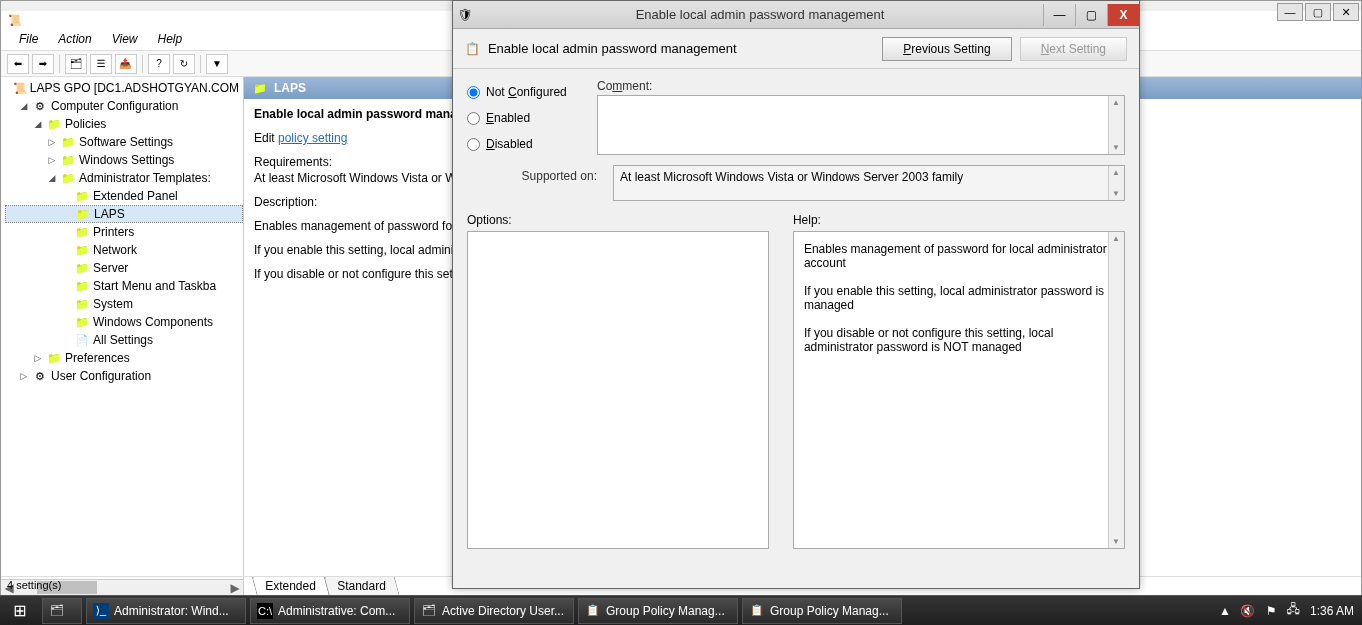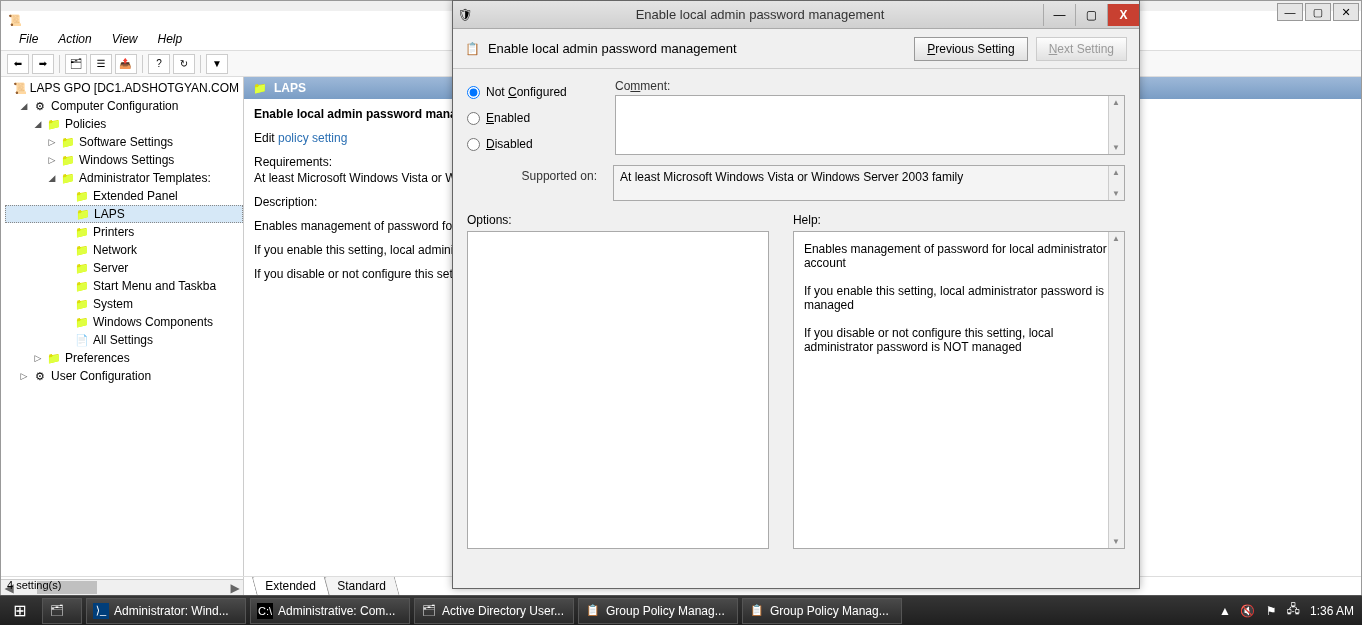--- a/index.html
+++ b/index.html
@@ -34,44 +34,44 @@
 .tree-scroll .track { flex: 1; position: relative; }
 .tree-scroll .thumb { position: absolute; left: 20px; width: 60px; top: 1px; bottom: 1px; background: #c0c0c0; }
 .tree-scroll .arr { width: 16px; display: flex; align-items: center; justify-content: center; color: #666; }
 
 .detail-pane { flex: 1; display: flex; flex-direction: column; background: #fff; }
 .detail-header { background: linear-gradient(#9db8d8, #7a9dc5); color: #fff; height: 22px; display: flex; align-items: center; padding-left: 8px; gap: 6px; font-weight: bold; font-size: 14px; }
 .detail-body { padding: 8px 10px; flex: 1; overflow: hidden; }
 .det-title { font-weight: bold; margin-bottom: 10px; }
 .det-section { margin-bottom: 10px; }
 .det-label { margin-bottom: 2px; }
-.det-link { color: #2a6fb3; cursor: pointer; }
+.det-link { color: #2a6fb3; text-decoration: underline; cursor: pointer; }
 .tabs { height: 22px; display: flex; align-items: flex-end; padding-left: 10px; }
 .tabs .tab { border: 1px solid #999; border-top-left-radius: 3px; border-top-right-radius: 0; border-bottom: none; padding: 2px 10px; background: #f4f4f4; font-size: 11px; transform: skewX(15deg); margin-right: -1px; }
 .tabs .tab span { display: inline-block; transform: skewX(-15deg); }
 .tabs .tab.active { background: #fff; }
 
 .status-bar { position: absolute; bottom: 0; left: 0; right: 0; height: 18px; padding: 2px 6px; border-top: 1px solid #ddd; font-size: 11px; }
 
 
 .dialog { position: absolute; left: 452px; top: 0; width: 688px; height: 589px; background: #f0f0f0; border: 1px solid #666; box-shadow: 0 0 8px rgba(0,0,0,0.3); z-index: 10; }
 .dlg-title { height: 28px; background: linear-gradient(#e4e4e4, #d0d0d0); display: flex; align-items: center; border-bottom: 1px solid #aaa; }
 .dlg-title-icon { width: 24px; text-align: center; }
 .dlg-title-text { flex: 1; text-align: center; font-size: 13px; color: #333; }
 .dlg-controls { display: flex; }
 .dlg-controls div { width: 32px; height: 22px; display: flex; align-items: center; justify-content: center; border-left: 1px solid #aaa; }
 .dlg-controls .close { background: #c84031; color: #fff; font-weight: bold; }
 
 .dlg-header-row { height: 40px; display: flex; align-items: center; padding: 0 12px; gap: 8px; border-bottom: 1px solid #ccc; }
 .dlg-header-text { flex: 1; font-size: 13px; }
-.dlg-nav-btn { padding: 4px 12px; border: 1px solid #999; background: linear-gradient(#fdfdfd,#e1e1e1); font-size: 12px; }
+.dlg-nav-btn { padding: 4px 20px; border: 1px solid #999; background: linear-gradient(#fdfdfd,#e1e1e1); font-size: 12px; }
 .dlg-nav-btn.disabled { color: #999; border-color: #ccc; }
 
 .dlg-body { padding: 10px 14px; }
-.dlg-top { display: flex; gap: 18px; }
+.dlg-top { display: flex; }
 .radio-col { width: 130px; }
 .radio-row { display: flex; align-items: center; gap: 6px; height: 26px; }
 .radio-row input { margin: 0; }
 .comment-col { flex: 1; }
 .txt-label { margin-bottom: 2px; color: #333; }
 .textarea-box { width: 100%; height: 60px; border: 1px solid #aaa; background: #fff; position: relative; }
 .scroll-stub { position: absolute; right: 0; top: 0; bottom: 0; width: 16px; background: #f0f0f0; border-left: 1px solid #ccc; }
 .scroll-stub::before { content: '▲'; position: absolute; top: 2px; left: 3px; font-size: 8px; color: #888; }
 .scroll-stub::after { content: '▼'; position: absolute; bottom: 2px; left: 3px; font-size: 8px; color: #888; }
 

